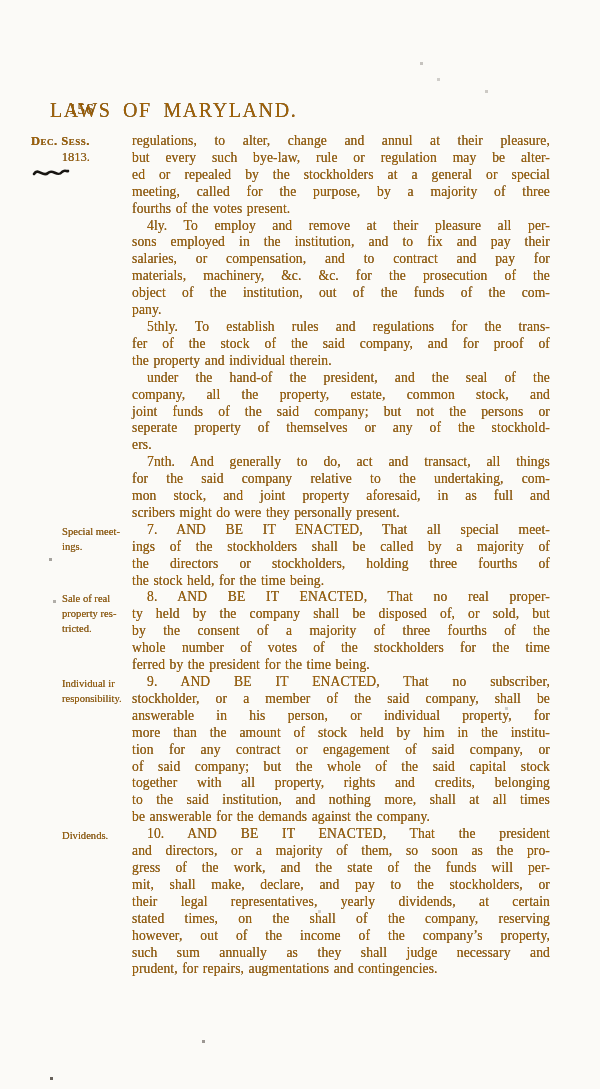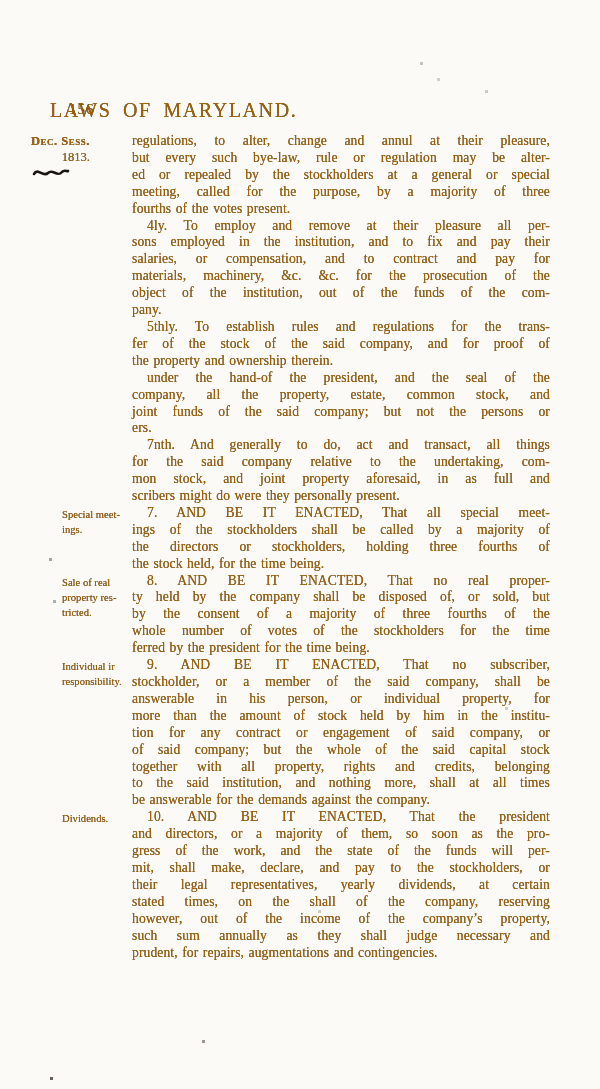--- a/index.html
+++ b/index.html
@@ -115,26 +115,27 @@
           <div class="line">4ly. To employ and remove at their pleasure all per-</div>
           <div class="line">sons employed in the institution, and to fix and pay their</div>
           <div class="line">salaries, or compensation, and to contract and pay for</div>
           <div class="line">materials, machinery, &amp;c. &amp;c. for the prosecution of the</div>
           <div class="line">object of the institution, out of the funds of the com-</div>
           <div class="line last">pany.</div>
         </div></div>
       <div class="section-row"><div class="margin-note"></div><div class="para indent">
           <div class="line">5thly. To establish rules and regulations for the trans-</div>
           <div class="line">fer of the stock of the said company, and for proof of</div>
-          <div class="line last">the property and ownership therein.</div>
+          <div class="line last">the property and individual therein.</div>
         </div></div>
       <div class="section-row"><div class="margin-note"></div><div class="para indent">
           <div class="line">under the hand-of the president, and the seal of the</div>
           <div class="line">company, all the property, estate, common stock, and</div>
           <div class="line">joint funds of the said company; but not the persons or</div>
+          <div class="line">seperate property of themselves or any of the stockhold-</div>
           <div class="line last">ers.</div>
         </div></div>
       <div class="section-row"><div class="margin-note"></div><div class="para indent">
           <div class="line">7nth. And generally to do, act and transact, all things</div>
           <div class="line">for the said company relative to the undertaking, com-</div>
           <div class="line">mon stock, and joint property aforesaid, in as full and</div>
           <div class="line last">scribers might do were they personally present.</div>
         </div></div>
       <div class="section-row"><div class="margin-note">
           <div class="note-line">Special meet-</div>

